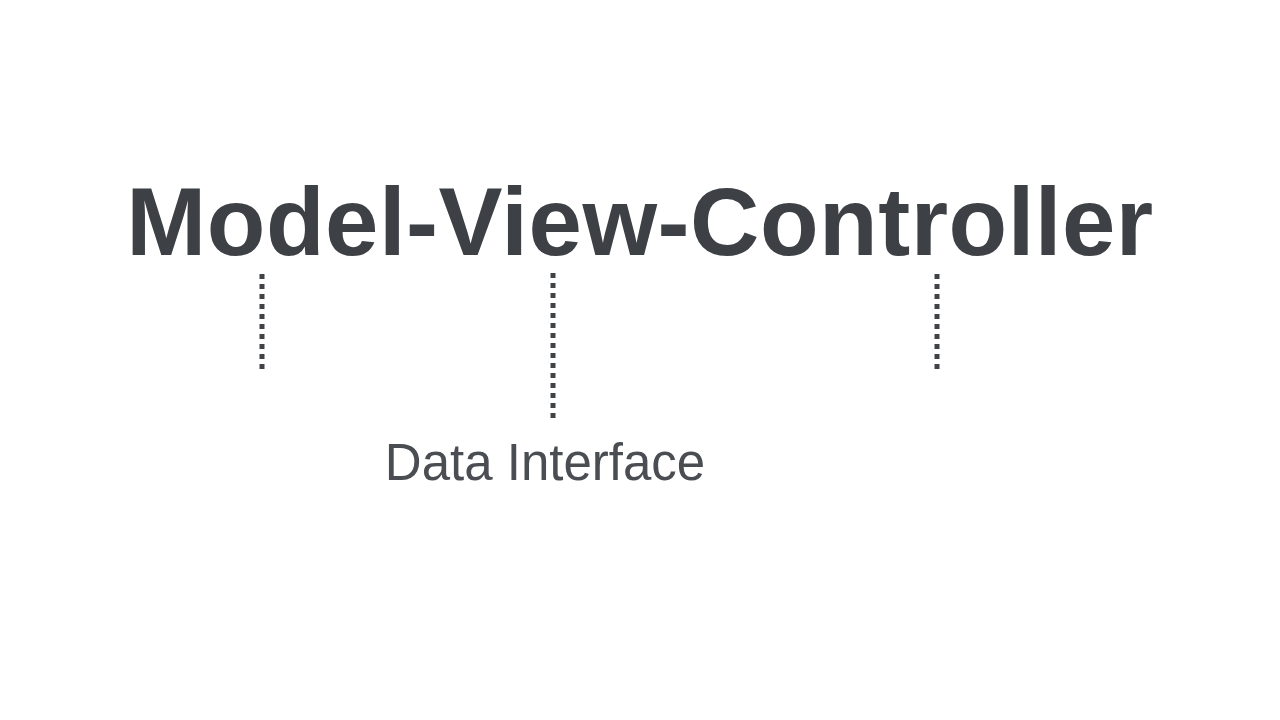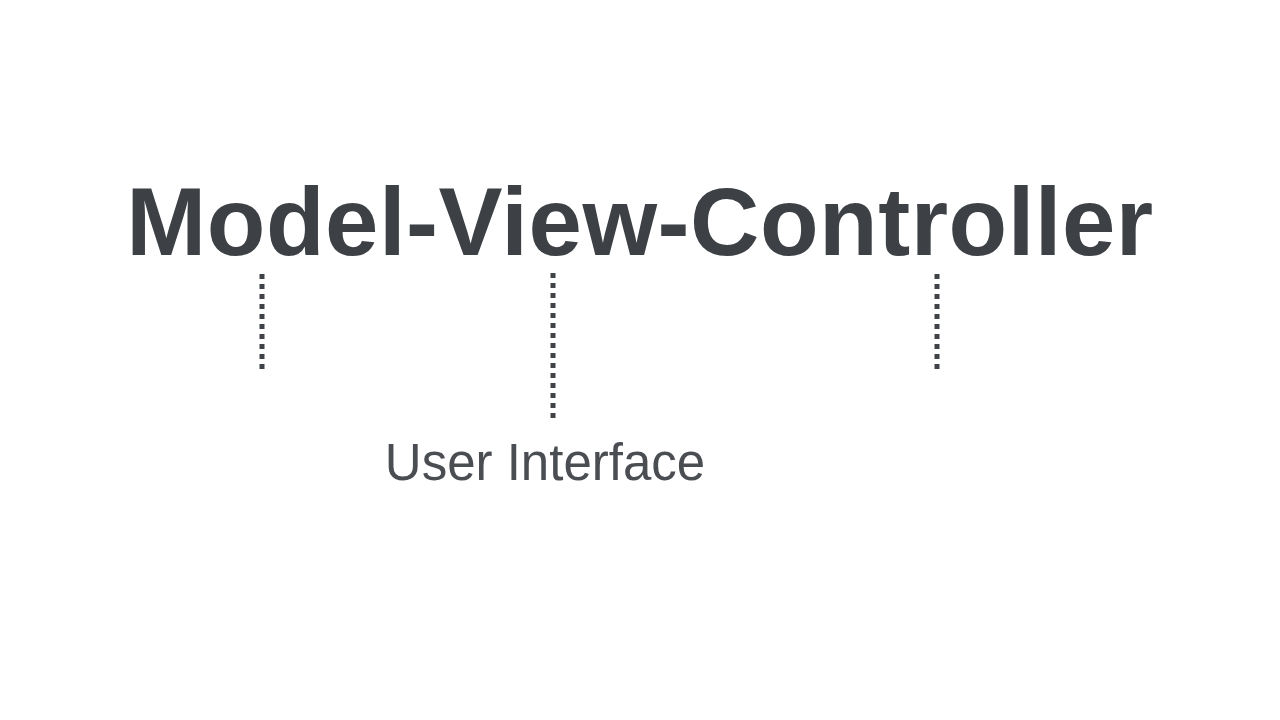--- a/index.html
+++ b/index.html
@@ -61,16 +61,16 @@
 
   <h1 class="title">Model-View-Controller</h1>
 
   <div class="connector connector-model"></div>
 
   <div class="connector connector-view"></div>
 
   <div class="connector connector-controller"></div>
 
 
-  <p class="annotation annotation-view">User Interface</p>
+  <p class="annotation annotation-view">Data Interface</p>
 
 
 </div>
 
 </body></html>

